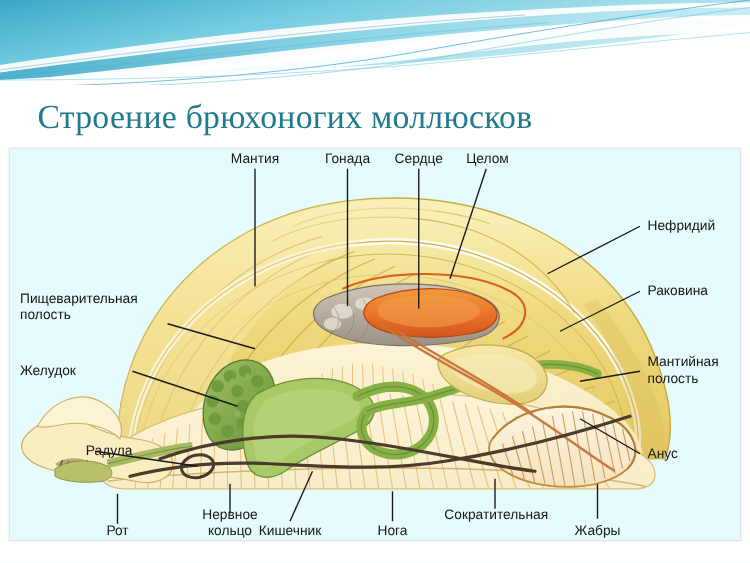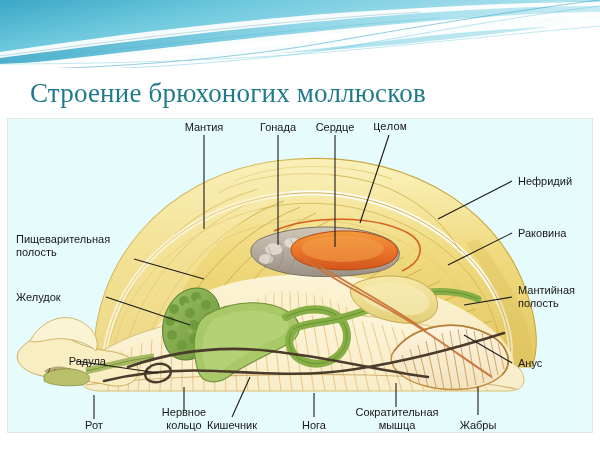--- a/index.html
+++ b/index.html
@@ -390,21 +390,21 @@
         <path d="M242,258 L224,298"></path>
         <path d="M306,274 L306,298"></path>
         <path d="M388,264 L388,288"></path>
         <path d="M470,268 L470,296"></path>
       </g>
     </svg>
 
     <div class="lbl c" style="left:166px;top:2px;width:60px;">Мантия</div>
     <div class="lbl c" style="left:240px;top:2px;width:60px;">Гонада</div>
     <div class="lbl c" style="left:297px;top:2px;width:60px;">Сердце</div>
-    <div class="lbl c" style="left:352px;top:2px;width:60px;font-family:Liberation Mono, monospace;">Целом</div>
+    <div class="lbl c" style="left:352px;top:2px;width:60px;">Целом</div>
 
     <div class="lbl" style="left:8px;top:114px;width:120px;">Пищеварительная</div>
     <div class="lbl" style="left:8px;top:127px;width:120px;">полость</div>
     <div class="lbl" style="left:8px;top:172px;width:90px;">Желудок</div>
     <div class="lbl" style="left:8px;top:236px;width:90px;text-align:right;">Радула</div>
 
     <div class="lbl" style="left:510px;top:56px;width:80px;">Нефридий</div>
     <div class="lbl" style="left:510px;top:108px;width:80px;">Раковина</div>
     <div class="lbl" style="left:510px;top:165px;width:80px;">Мантийная</div>
     <div class="lbl" style="left:510px;top:178px;width:80px;">полость</div>
@@ -413,18 +413,17 @@
     <div class="lbl c" style="left:56px;top:300px;width:60px;">Рот</div>
 
     <div class="lbl c" style="left:143px;top:287px;width:66px;text-align:center;">Нервное</div>
     <div class="lbl c" style="left:143px;top:300px;width:66px;">кольцо</div>
 
     <div class="lbl c" style="left:184px;top:300px;width:80px;">Кишечник</div>
 
     <div class="lbl c" style="left:276px;top:300px;width:60px;">Нога</div>
 
     <div class="lbl c" style="left:336px;top:287px;width:106px;">Сократительная</div>
-    <div class="lbl c" style="left:336px;top:300px;width:106px;">мышца</div>
 
     <div class="lbl c" style="left:440px;top:300px;width:60px;">Жабры</div>
 
   </div>
 </div>
 
 </body></html>

